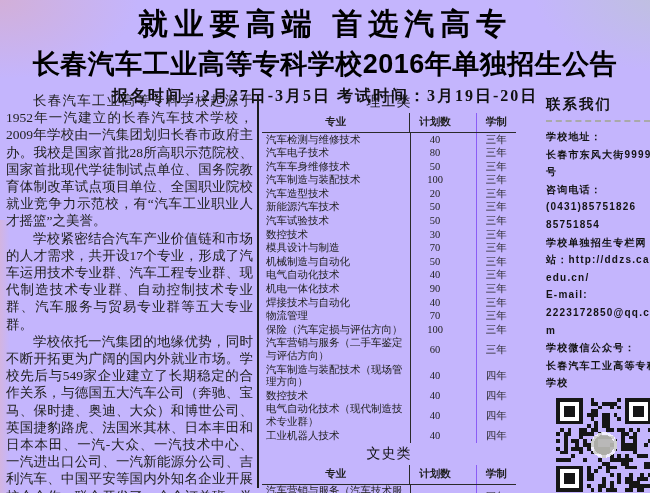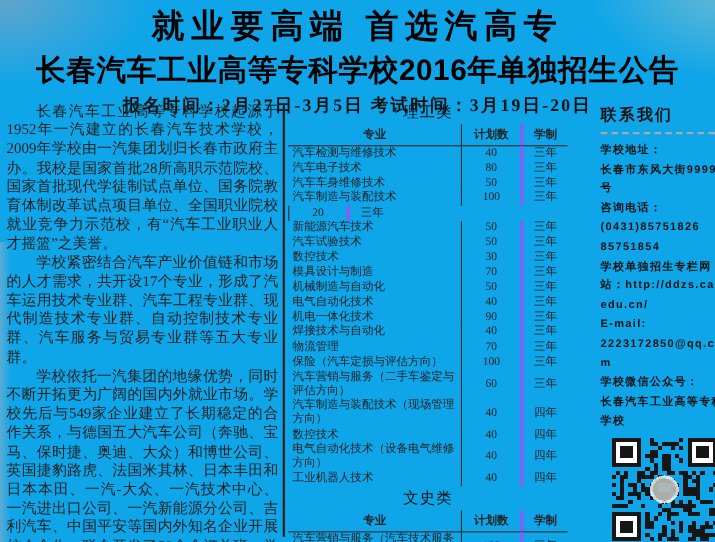--- a/index.html
+++ b/index.html
@@ -1,18 +1,18 @@
 <!DOCTYPE html>
 <html><head>
 <meta charset="utf-8">
 <style>
   * { margin:0; padding:0; box-sizing:border-box; }
   html,body { background:#e8e4e0; }
   .page{
-    position:relative; width:650px; height:493px; background:#0ea5e9;
+    position:relative; width:650px; height:493px; background:#c4b5fd;
     font-family:"Liberation Serif","DejaVu Serif",serif; color:#1b1b1b;
     overflow:hidden; margin:0 auto;
   }
   
   .tint-tl{position:absolute;top:0;left:0;width:140px;height:80px;
     background:radial-gradient(ellipse at top left, rgba(233,166,156,.38), transparent 70%);pointer-events:none;}
   .tint-tr{position:absolute;top:-10px;right:-20px;width:150px;height:90px;
     background:radial-gradient(ellipse at top right, rgba(186,203,192,.55), transparent 65%);pointer-events:none;}
   .tint-left{position:absolute;top:220px;left:0;width:10px;height:273px;
     background:linear-gradient(to right, rgba(238,180,172,.35), transparent);pointer-events:none;}
@@ -46,21 +46,21 @@
   .cat-title{
     text-align:center;font-weight:normal;font-size:14px;letter-spacing:1px;
     padding:2px 0 2px 0;color:#111;
   }
   .tbl{width:100%;}
   .thead{display:flex;border-bottom:1.5px solid #2a2a2a;font-weight:bold;}
   .thead .c{padding:2px 0 3px 0;}
   .row{display:flex;min-height:13.4px;line-height:12.6px;}
   .c-major{width:62%;padding:0.5px 2px 0.5px 4px;display:flex;align-items:center;}
   .c-plan{width:21%;border-left:1px solid #2a2a2a;display:flex;align-items:center;justify-content:center;text-align:center;}
-  .c-years{width:17%;border-left:3px solid #8b5cf6;display:flex;align-items:center;justify-content:center;text-align:center;}
+  .c-years{width:17%;border-left:1px solid #8b5cf6;display:flex;align-items:center;justify-content:center;text-align:center;margin-left:16px;}
   .thead .c-major{justify-content:center;}
   .tbl-last{border-bottom:2px solid #151515;}
 
   
   .contact{
     position:absolute;top:95px;left:546px;width:116px;
     font-family:"Liberation Sans","DejaVu Sans",sans-serif;color:#141414;
   }
   .contact-heading{font-size:14.5px;font-weight:bold;letter-spacing:2px;}
   .dashed-rule{margin-top:6px;border:none;border-top:2px dashed #a9a9a9;width:104px;}
@@ -122,20 +122,21 @@
             <div class="c-years">三年</div>
           </div>
 
           <div class="row">
             <div class="c-major">汽车制造与装配技术</div>
             <div class="c-plan">100</div>
             <div class="c-years">三年</div>
           </div>
 
           <div class="row">
+            <div class="c-major">汽车造型技术</div>
             <div class="c-plan">20</div>
             <div class="c-years">三年</div>
           </div>
 
           <div class="row">
             <div class="c-major">新能源汽车技术</div>
             <div class="c-plan">50</div>
             <div class="c-years">三年</div>
           </div>
 
@@ -205,21 +206,21 @@
             <div class="c-years">四年</div>
           </div>
 
           <div class="row">
             <div class="c-major">数控技术</div>
             <div class="c-plan">40</div>
             <div class="c-years">四年</div>
           </div>
 
           <div class="row">
-            <div class="c-major">电气自动化技术（设备电气维修方向）</div>
+            <div class="c-major">电气自动化技术（现代制造技术专业群）</div>
             <div class="c-plan">40</div>
             <div class="c-years">四年</div>
           </div>
 
           <div class="row">
             <div class="c-major">工业机器人技术</div>
             <div class="c-plan">40</div>
             <div class="c-years">四年</div>
           </div>
         </div>

